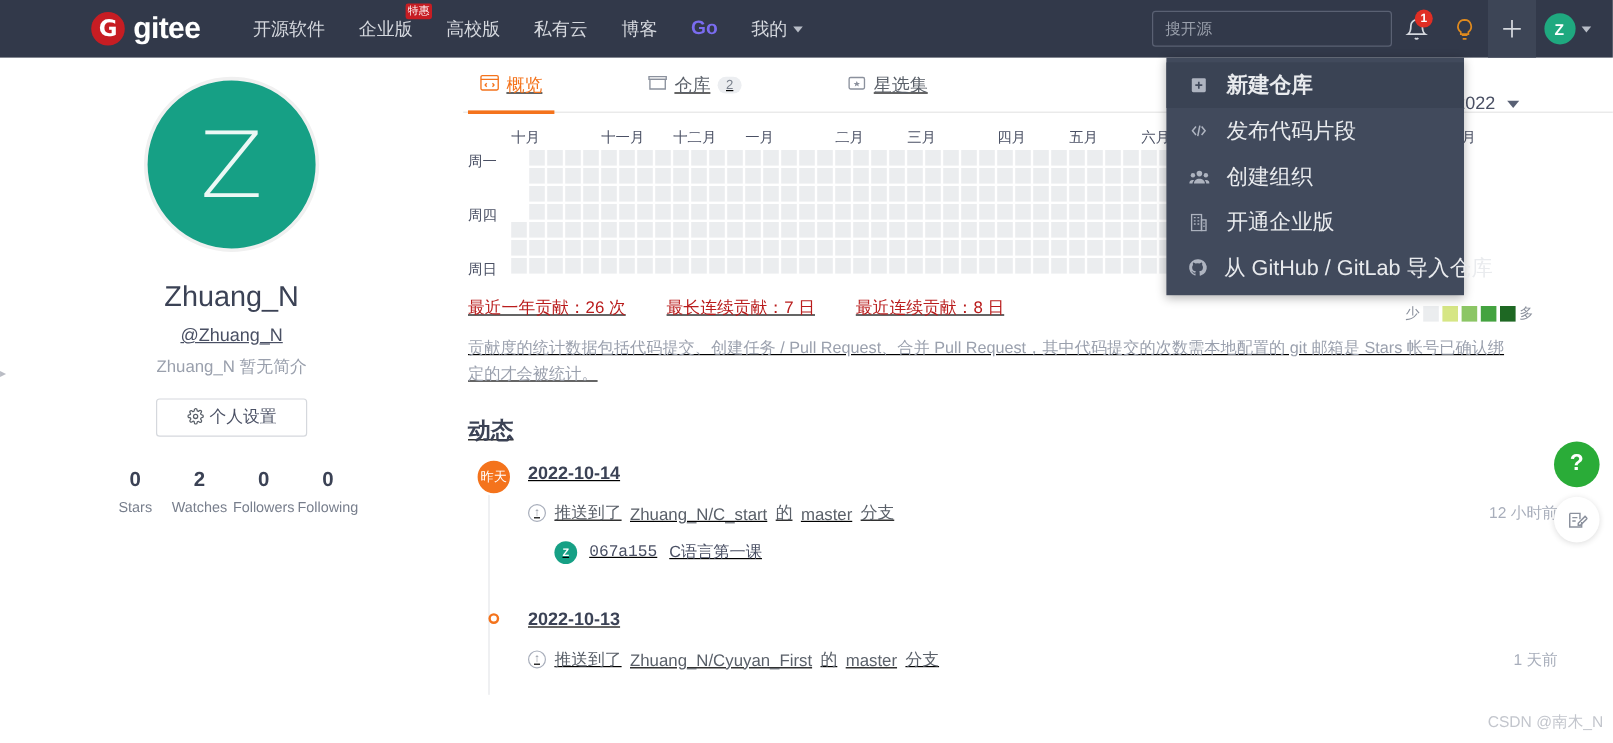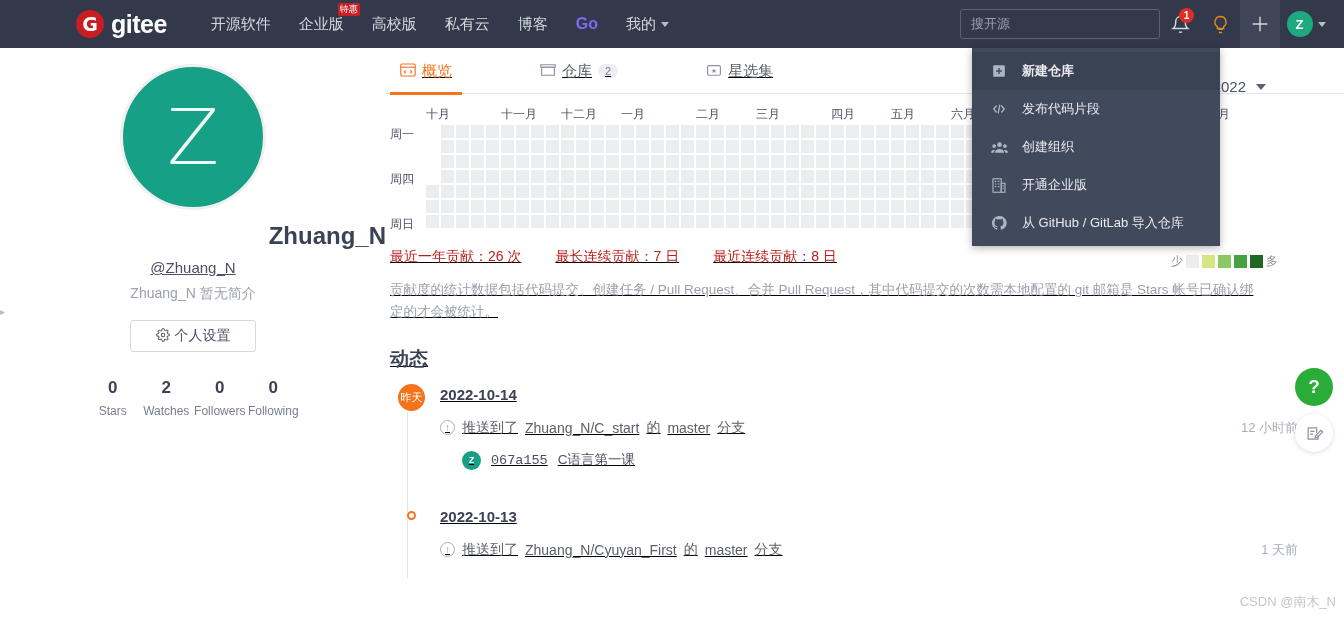--- a/index.html
+++ b/index.html
@@ -103,21 +103,21 @@
     top: 48px; left: 972px;
     width: 248px;
     background: #414a5c;
     box-shadow: 0 2px 8px rgba(0,0,0,0.3);
     z-index: 50;
     padding: 4px 0;
   }
   .dd-item {
     display: flex; align-items: center;
     height: 38px; padding: 0 18px;
-    color: #e9ebee; font-size: 13px;
+    color: #e9ebee; font-size: 18px;
     cursor: pointer; white-space: nowrap;
   }
   .dd-item.hl { background: #3a4354; font-weight: bold; }
   .dd-icon {
     width: 18px; margin-right: 14px;
     display: flex; align-items: center; justify-content: center;
     color: #aeb4c0; font-size: 14px;
   }
 
   
@@ -140,22 +140,22 @@
     width: 146px; height: 146px; border-radius: 50%;
     background: #16a085;
     margin: 0 auto;
     color: rgba(255,255,255,0.92);
     font-size: 76px; font-weight: 300;
     display: flex; align-items: center; justify-content: center;
     border: 3px solid #f0f0f0;
     font-family: "DejaVu Sans", sans-serif;
   }
   .uname {
-    margin-top: 12px;
-    font-size: 24px; font-weight: bold; color: #3b4255; text-align: right;
+    margin-top: 24px;
+    font-size: 24px; font-weight: normal; color: #3b4255;
   }
   .ulogin { margin-top: 9px; font-size: 15px; color: #4a5064; text-decoration: underline; }
   .ubio  { margin-top: 9px; font-size: 14px; color: #9aa0ad; }
   .settings-btn {
     margin: 17px auto 0;
     width: 126px; height: 32px;
     border: 1px solid #d5d8dd; border-radius: 3px;
     background: #fff; color: #4a5064; font-size: 14px;
     display: flex; align-items: center; justify-content: center;
     gap: 5px; cursor: pointer;

